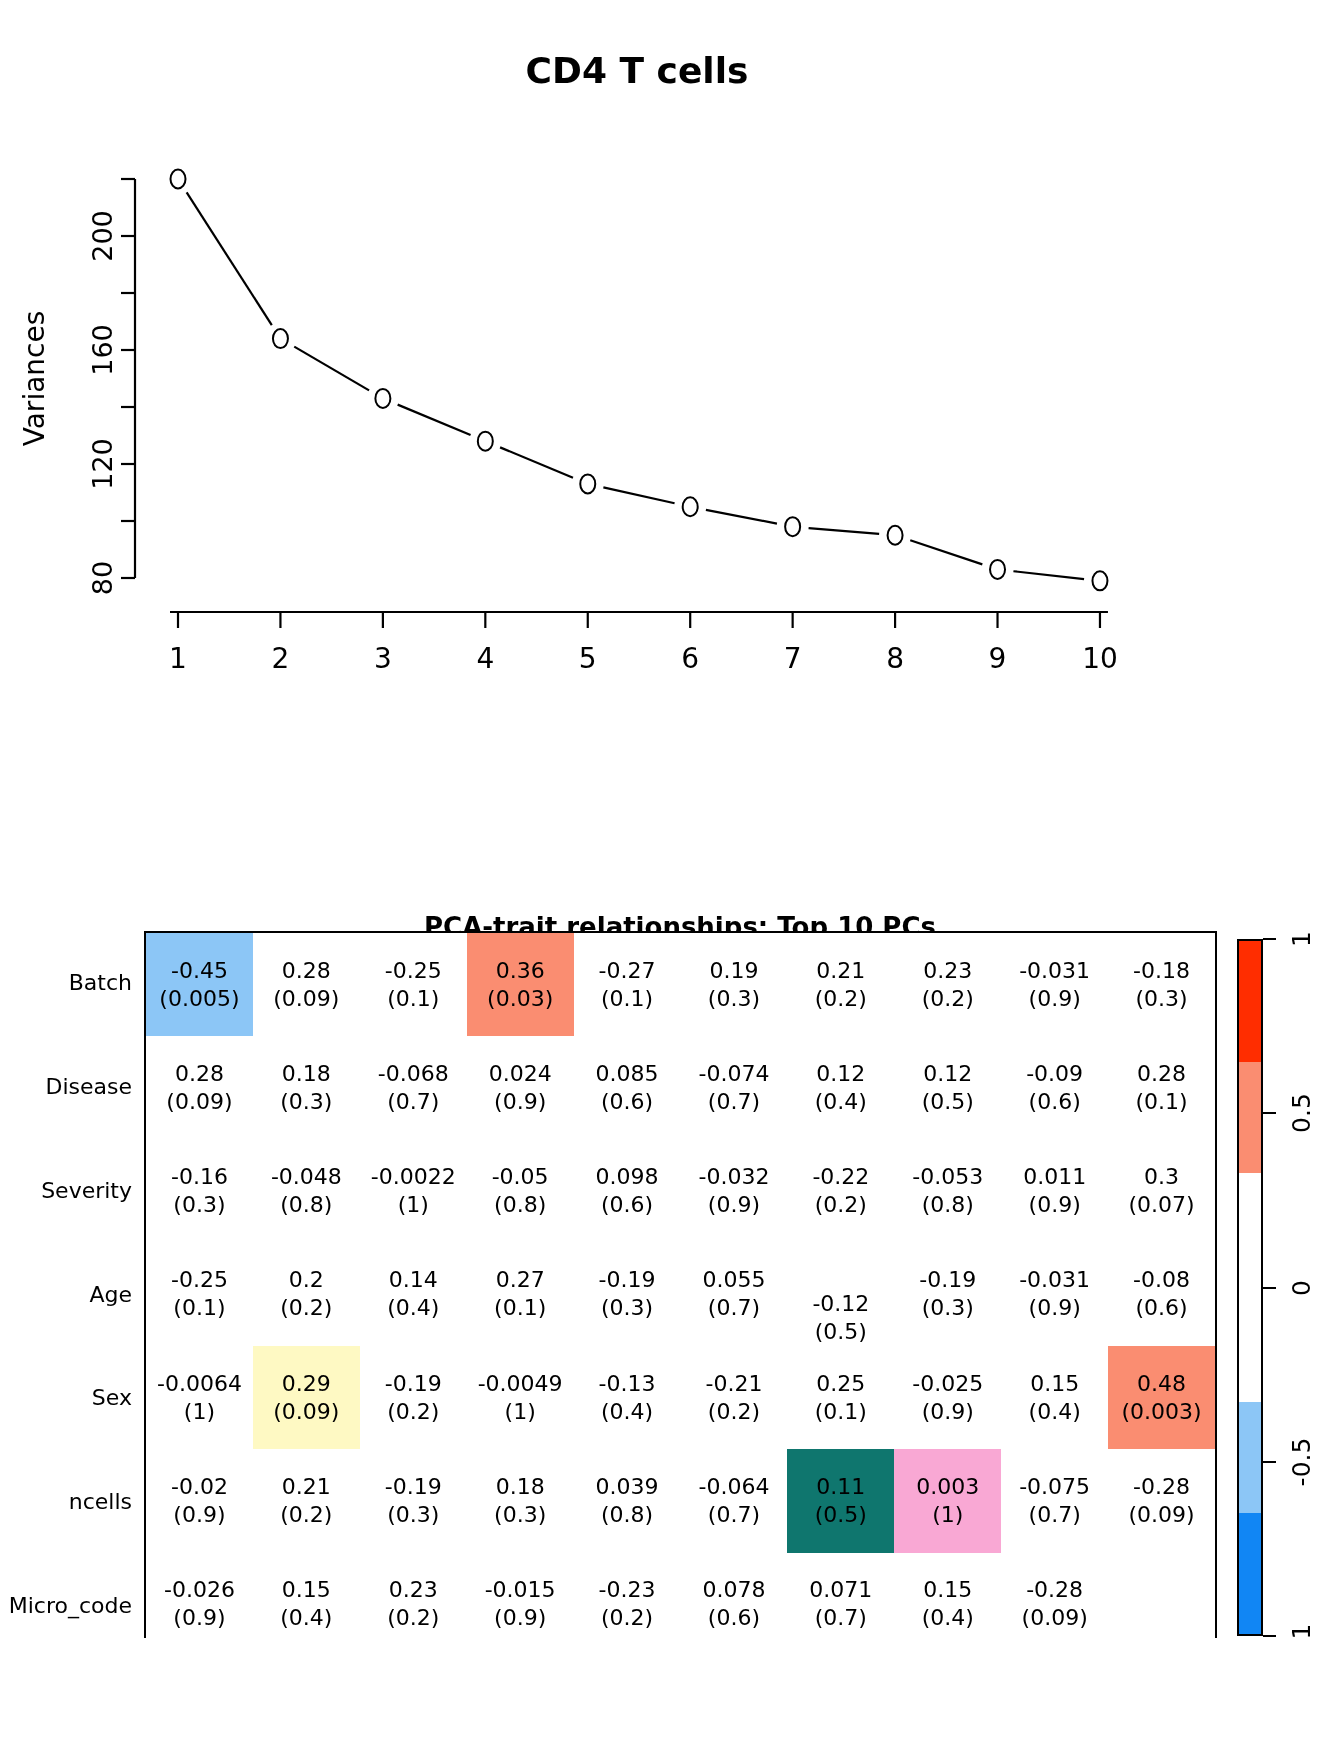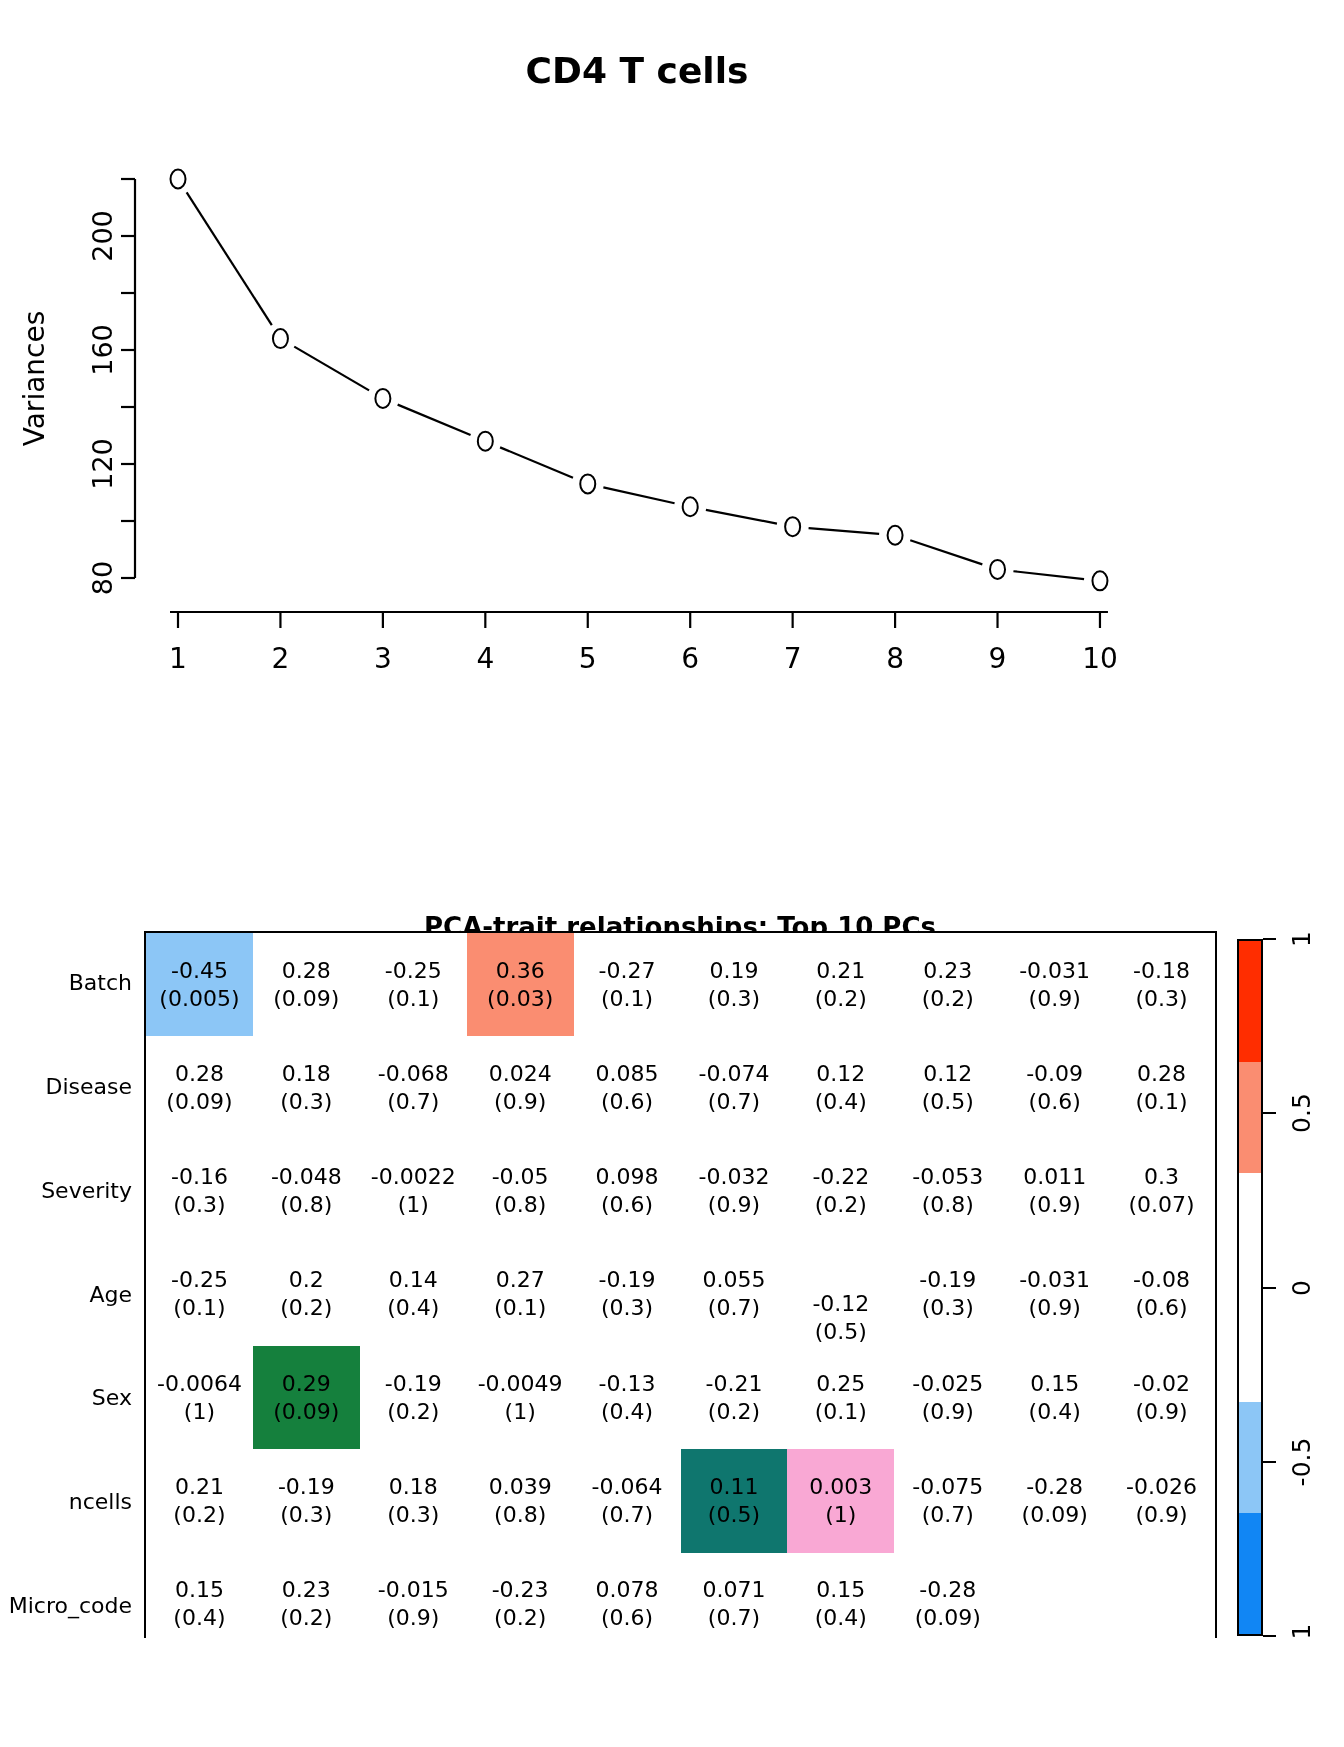--- a/index.html
+++ b/index.html
@@ -248,21 +248,21 @@
         <span>(0.9)</span>
       </div>
       <div class="hm-cell" style="background: rgb(255, 255, 255);">
         <span>-0.08</span>
         <span>(0.6)</span>
       </div>
       <div class="hm-cell" style="background: rgb(255, 255, 255);">
         <span>-0.0064</span>
         <span>(1)</span>
       </div>
-      <div class="hm-cell" style="background: #15803d; text-align: right;">
+      <div class="hm-cell" style="background: #fef9c3; text-align: right;">
         <span>0.29</span>
         <span>(0.09)</span>
       </div>
       <div class="hm-cell" style="background: rgb(255, 255, 255);">
         <span>-0.19</span>
         <span>(0.2)</span>
       </div>
       <div class="hm-cell" style="background: rgb(255, 255, 255);">
         <span>-0.0049</span>
         <span>(1)</span>
@@ -279,20 +279,24 @@
         <span>0.25</span>
         <span>(0.1)</span>
       </div>
       <div class="hm-cell" style="background: rgb(255, 255, 255);">
         <span>-0.025</span>
         <span>(0.9)</span>
       </div>
       <div class="hm-cell" style="background: rgb(255, 255, 255);">
         <span>0.15</span>
         <span>(0.4)</span>
+      </div>
+      <div class="hm-cell" style="background: rgb(250, 141, 113);">
+        <span>0.48</span>
+        <span>(0.003)</span>
       </div>
       <div class="hm-cell" style="background: rgb(255, 255, 255);">
         <span>-0.02</span>
         <span>(0.9)</span>
       </div>
       <div class="hm-cell" style="background: rgb(255, 255, 255);">
         <span>0.21</span>
         <span>(0.2)</span>
       </div>
       <div class="hm-cell" style="background: rgb(255, 255, 255);">

